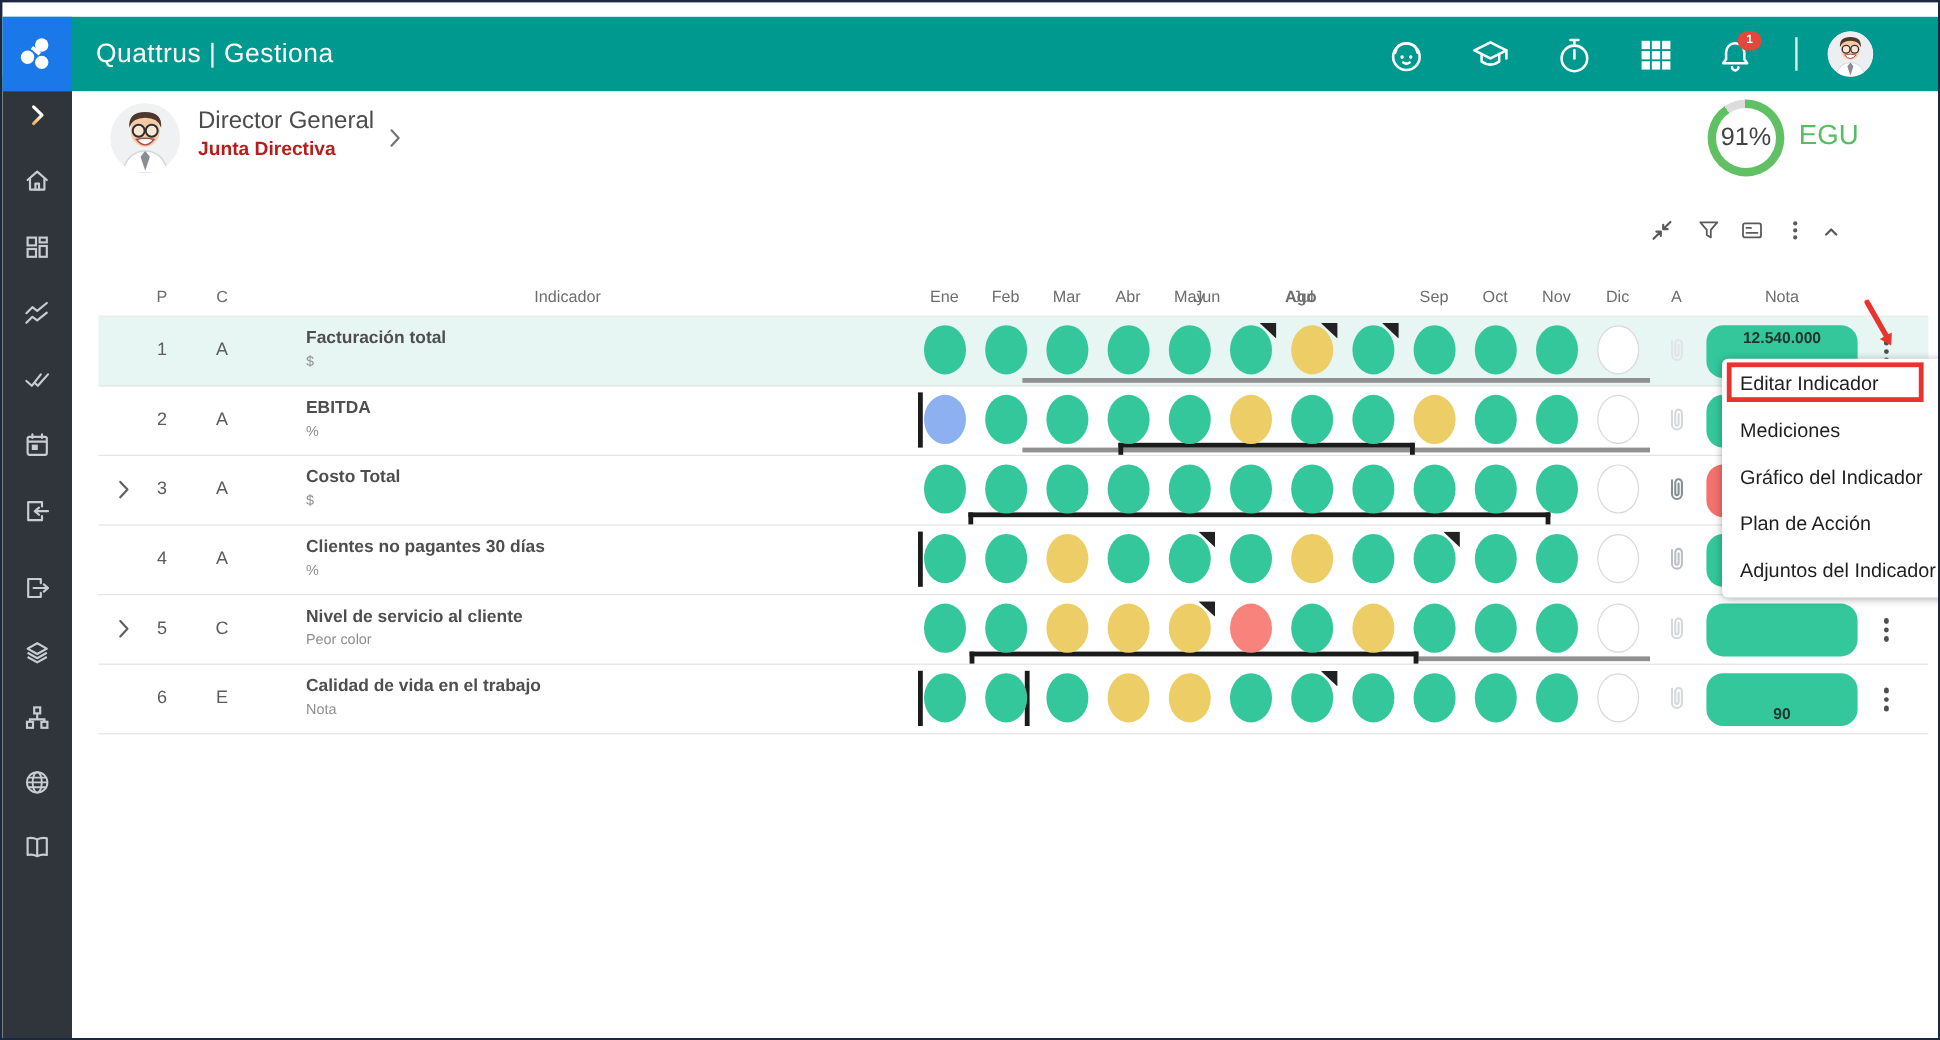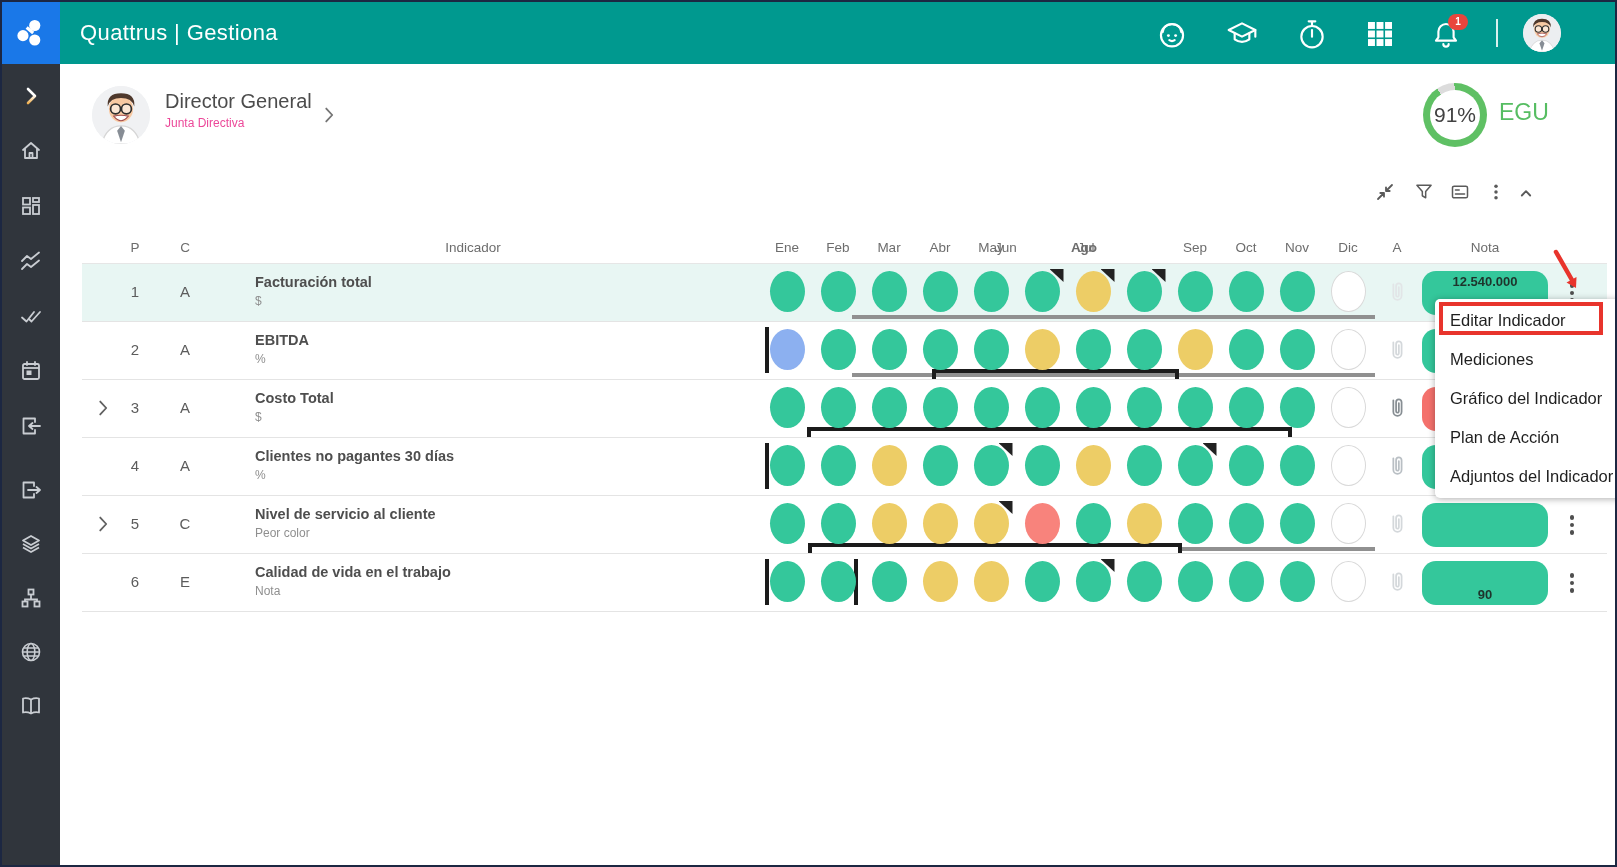--- a/index.html
+++ b/index.html
@@ -1,35 +1,35 @@
 <!DOCTYPE html>
 <html style="--teal: #00998f; --green: #34c79b; --yellow: #edcd66; --red: #f8837c; --blue: #8cb0f0; --empty: #d9d9d9; --pill-green: #34c79b; --pill-red: #f4716c; --ared: #e8342c; --badge: #e8453c;"><head>
 <meta charset="utf-8">
 <style>
   html,body{margin:0;padding:0;background:#cfd2d6;}
   .window{position:relative;width:1617px;height:867px;background:#fff;border:2px solid #1c2742;
     box-sizing:border-box;overflow:hidden;font-family:"Liberation Sans","DejaVu Sans",sans-serif;}
   
-  .topbar{position:absolute;left:0;top:0;right:0;height:62px;background:var(--teal);z-index:10;}
+  .topbar{position:absolute;left:0;top:12px;right:0;height:62px;background:var(--teal);z-index:10;}
   .logo{position:absolute;left:0;top:0;width:58px;height:62px;background:#1a78e8;display:flex;align-items:center;justify-content:center;}
   .brand{position:absolute;left:78px;top:0;height:62px;line-height:62px;color:#fff;font-size:22px;letter-spacing:.4px;white-space:nowrap;}
   .tb-ic{position:absolute;top:16px;width:32px;height:32px;color:#fff;}
   .tb-ic svg{width:32px;height:32px;}
   .tb-divider{position:absolute;left:1494px;top:17px;width:2px;height:28px;background:rgba(255,255,255,.85);}
   .tb-avatar{position:absolute;left:1521px;top:12px;width:38px;height:38px;border-radius:50%;overflow:hidden;background:#e9ebee;}
   .badge{position:absolute;left:18px;top:-4px;min-width:16px;height:16px;border-radius:8px;background:var(--badge);
     color:#fff;font-size:10px;line-height:16px;text-align:center;font-weight:700;padding:0 2px;}
   
   .sidebar{position:absolute;left:0;top:62px;bottom:0;width:58px;background:#30353c;z-index:9;}
   .sb-ic{position:absolute;left:17px;width:24px;height:24px;color:#c9cdd2;}
   .sb-ic svg{width:24px;height:24px;}
   
   .pf-avatar{position:absolute;left:90px;top:84px;width:58px;height:58px;border-radius:50%;overflow:hidden;background:#eef0f2;}
   .pf-name{position:absolute;left:163px;top:88px;font-size:20px;color:#4c4c4c;}
-  .pf-sub{position:absolute;left:163px;top:114px;font-size:12px;color:#ec4899;}
+  .pf-sub{position:absolute;left:163px;top:114px;font-size:16px;color:#b91c1c;font-weight:bold;}
   .pf-chev{position:absolute;left:316px;top:102px;width:22px;height:22px;color:#757575;}
   .ring{position:absolute;left:1421px;top:81px;width:64px;height:64px;border-radius:50%;
     background:conic-gradient(from 326deg,#dcdcdc 0 33deg,#5fc064 33deg 360deg);}
   .ring::after{content:"";position:absolute;inset:7px;background:#fff;border-radius:50%;}
   .ring-txt{position:absolute;inset:0;display:flex;align-items:center;justify-content:center;
     font-size:21px;font-weight:400;color:#424242;z-index:2;}
   .score-code{position:absolute;left:1497px;top:97px;font-size:23px;color:#56bd62;}
   
   .panel-head{position:absolute;left:80px;top:171px;width:1525px;height:38px;background:#f1f1f1;}
   .panel-title{position:absolute;left:20px;top:0;height:38px;line-height:38px;font-size:17px;font-weight:700;color:#333;}

